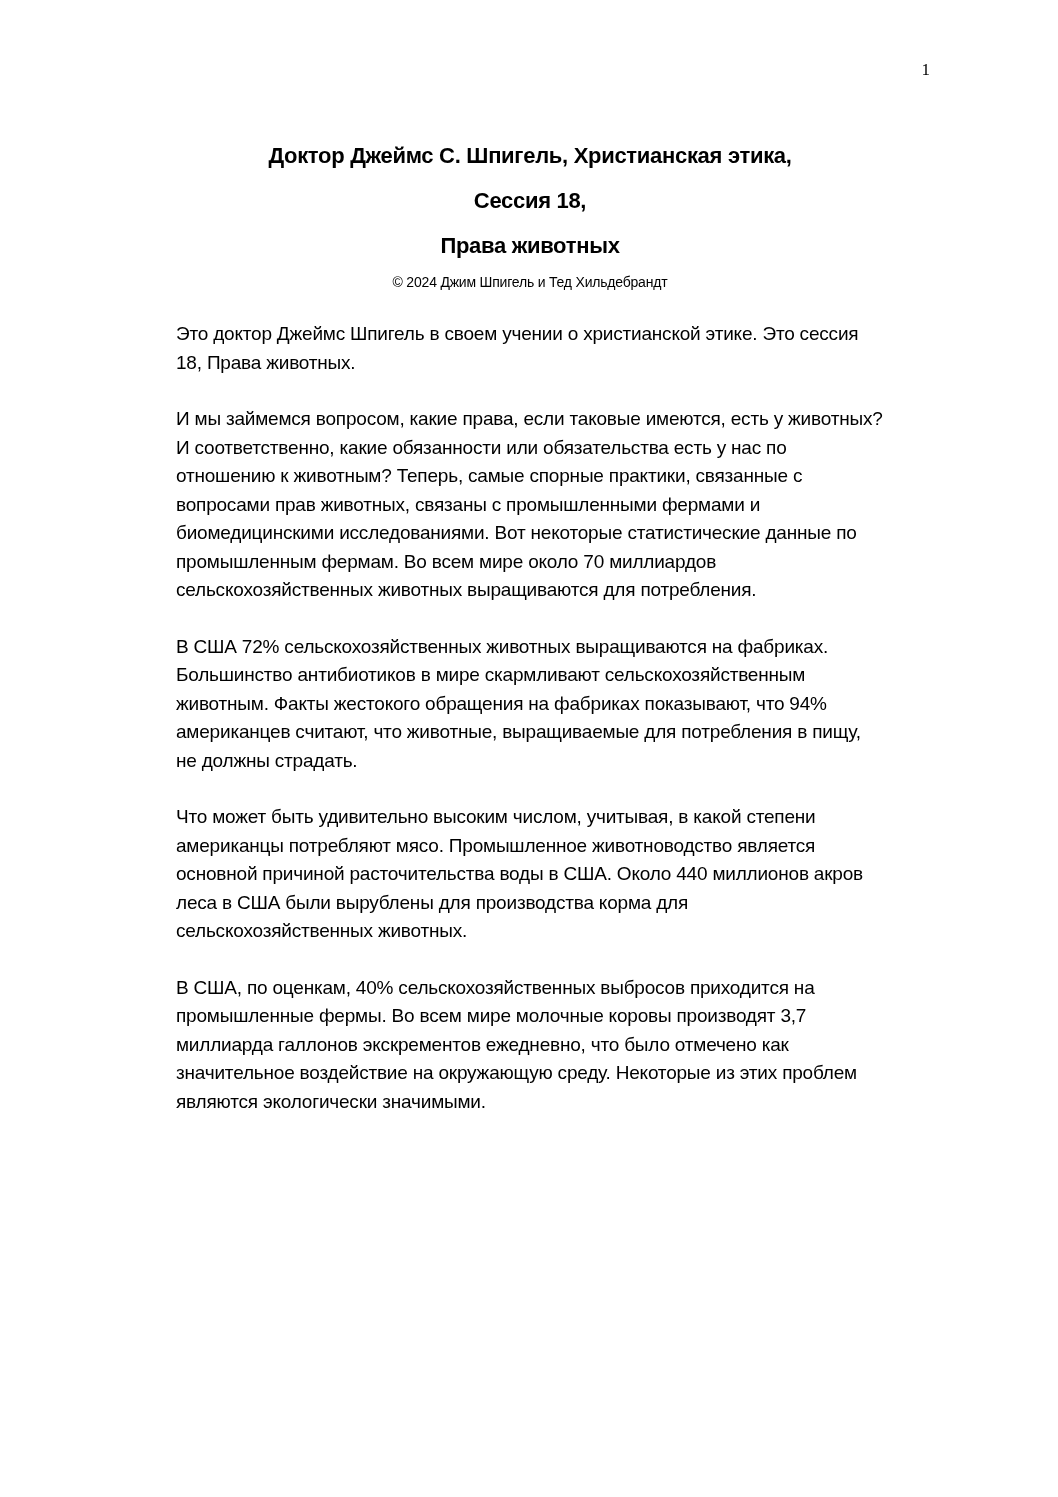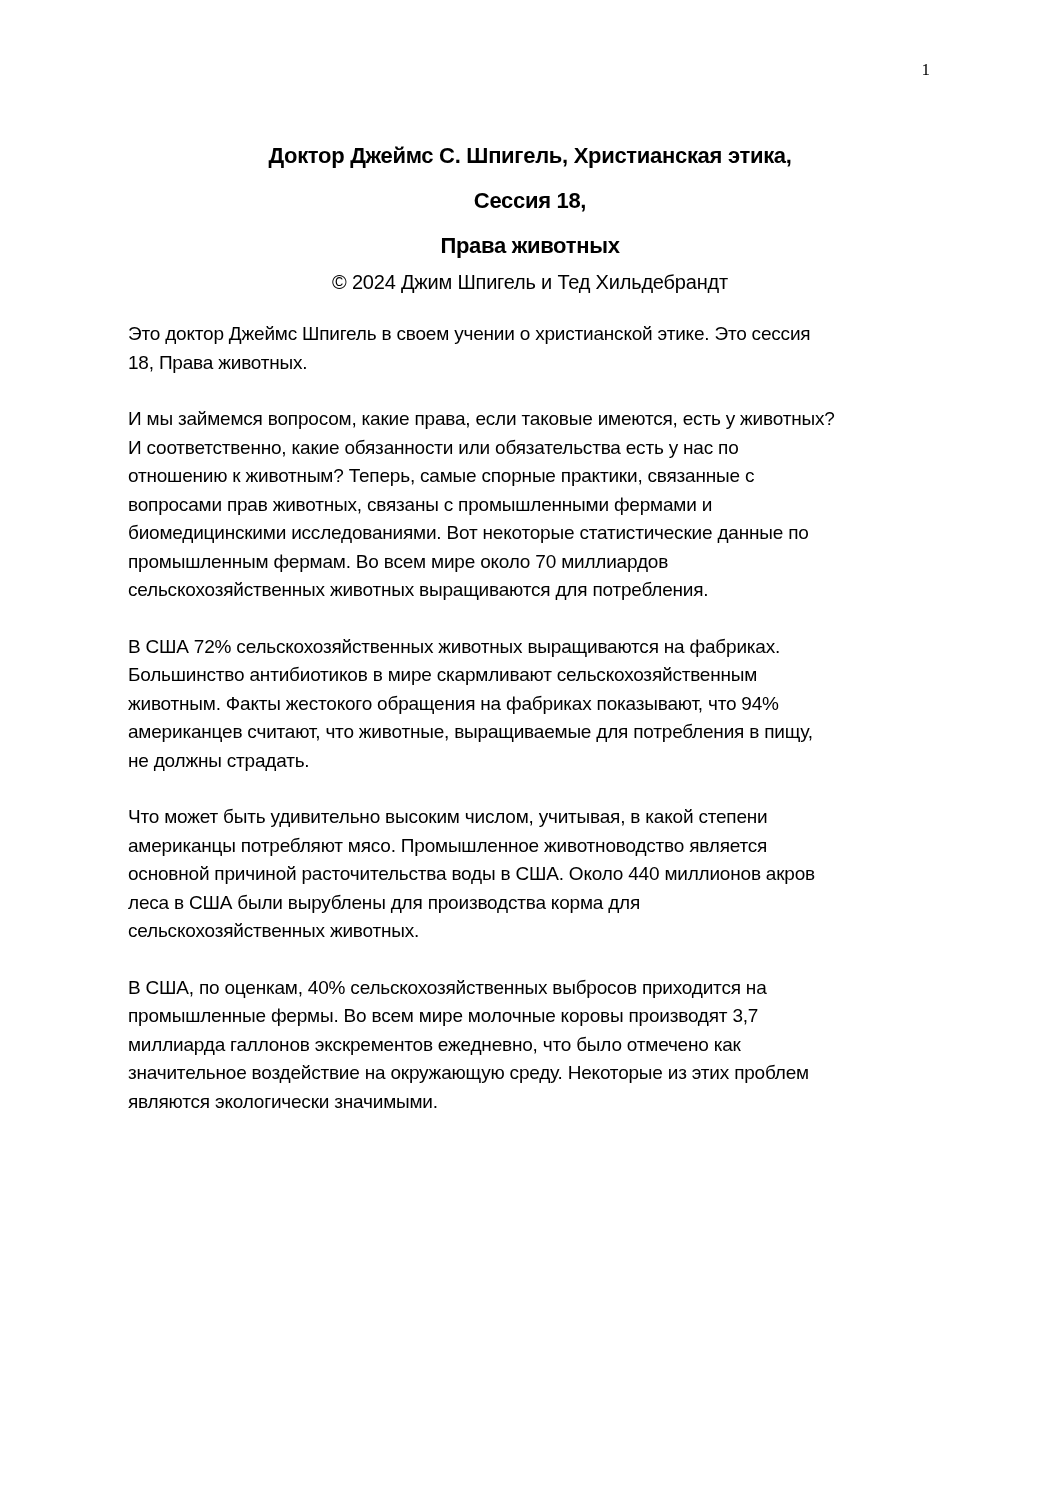--- a/index.html
+++ b/index.html
@@ -33,27 +33,28 @@
   }
   .doc-title {
     font-size: 22px;
     font-weight: bold;
     line-height: 45px;
     text-align: center;
     white-space: pre-line;
     letter-spacing: -0.3px;
   }
   .copyright {
-    font-size: 20px;
+    font-size: 14px;
     line-height: 29px;
     text-align: center;
     letter-spacing: -0.2px;
   }
   .body-text {
     margin-top: 23px;
+    margin-left: 48px;
   }
   p.para {
     margin: 0 0 28px 0;
     font-size: 19px;
     line-height: 28.5px;
     white-space: pre;
     letter-spacing: -0.2px;
   }
 </style>
 </head>

